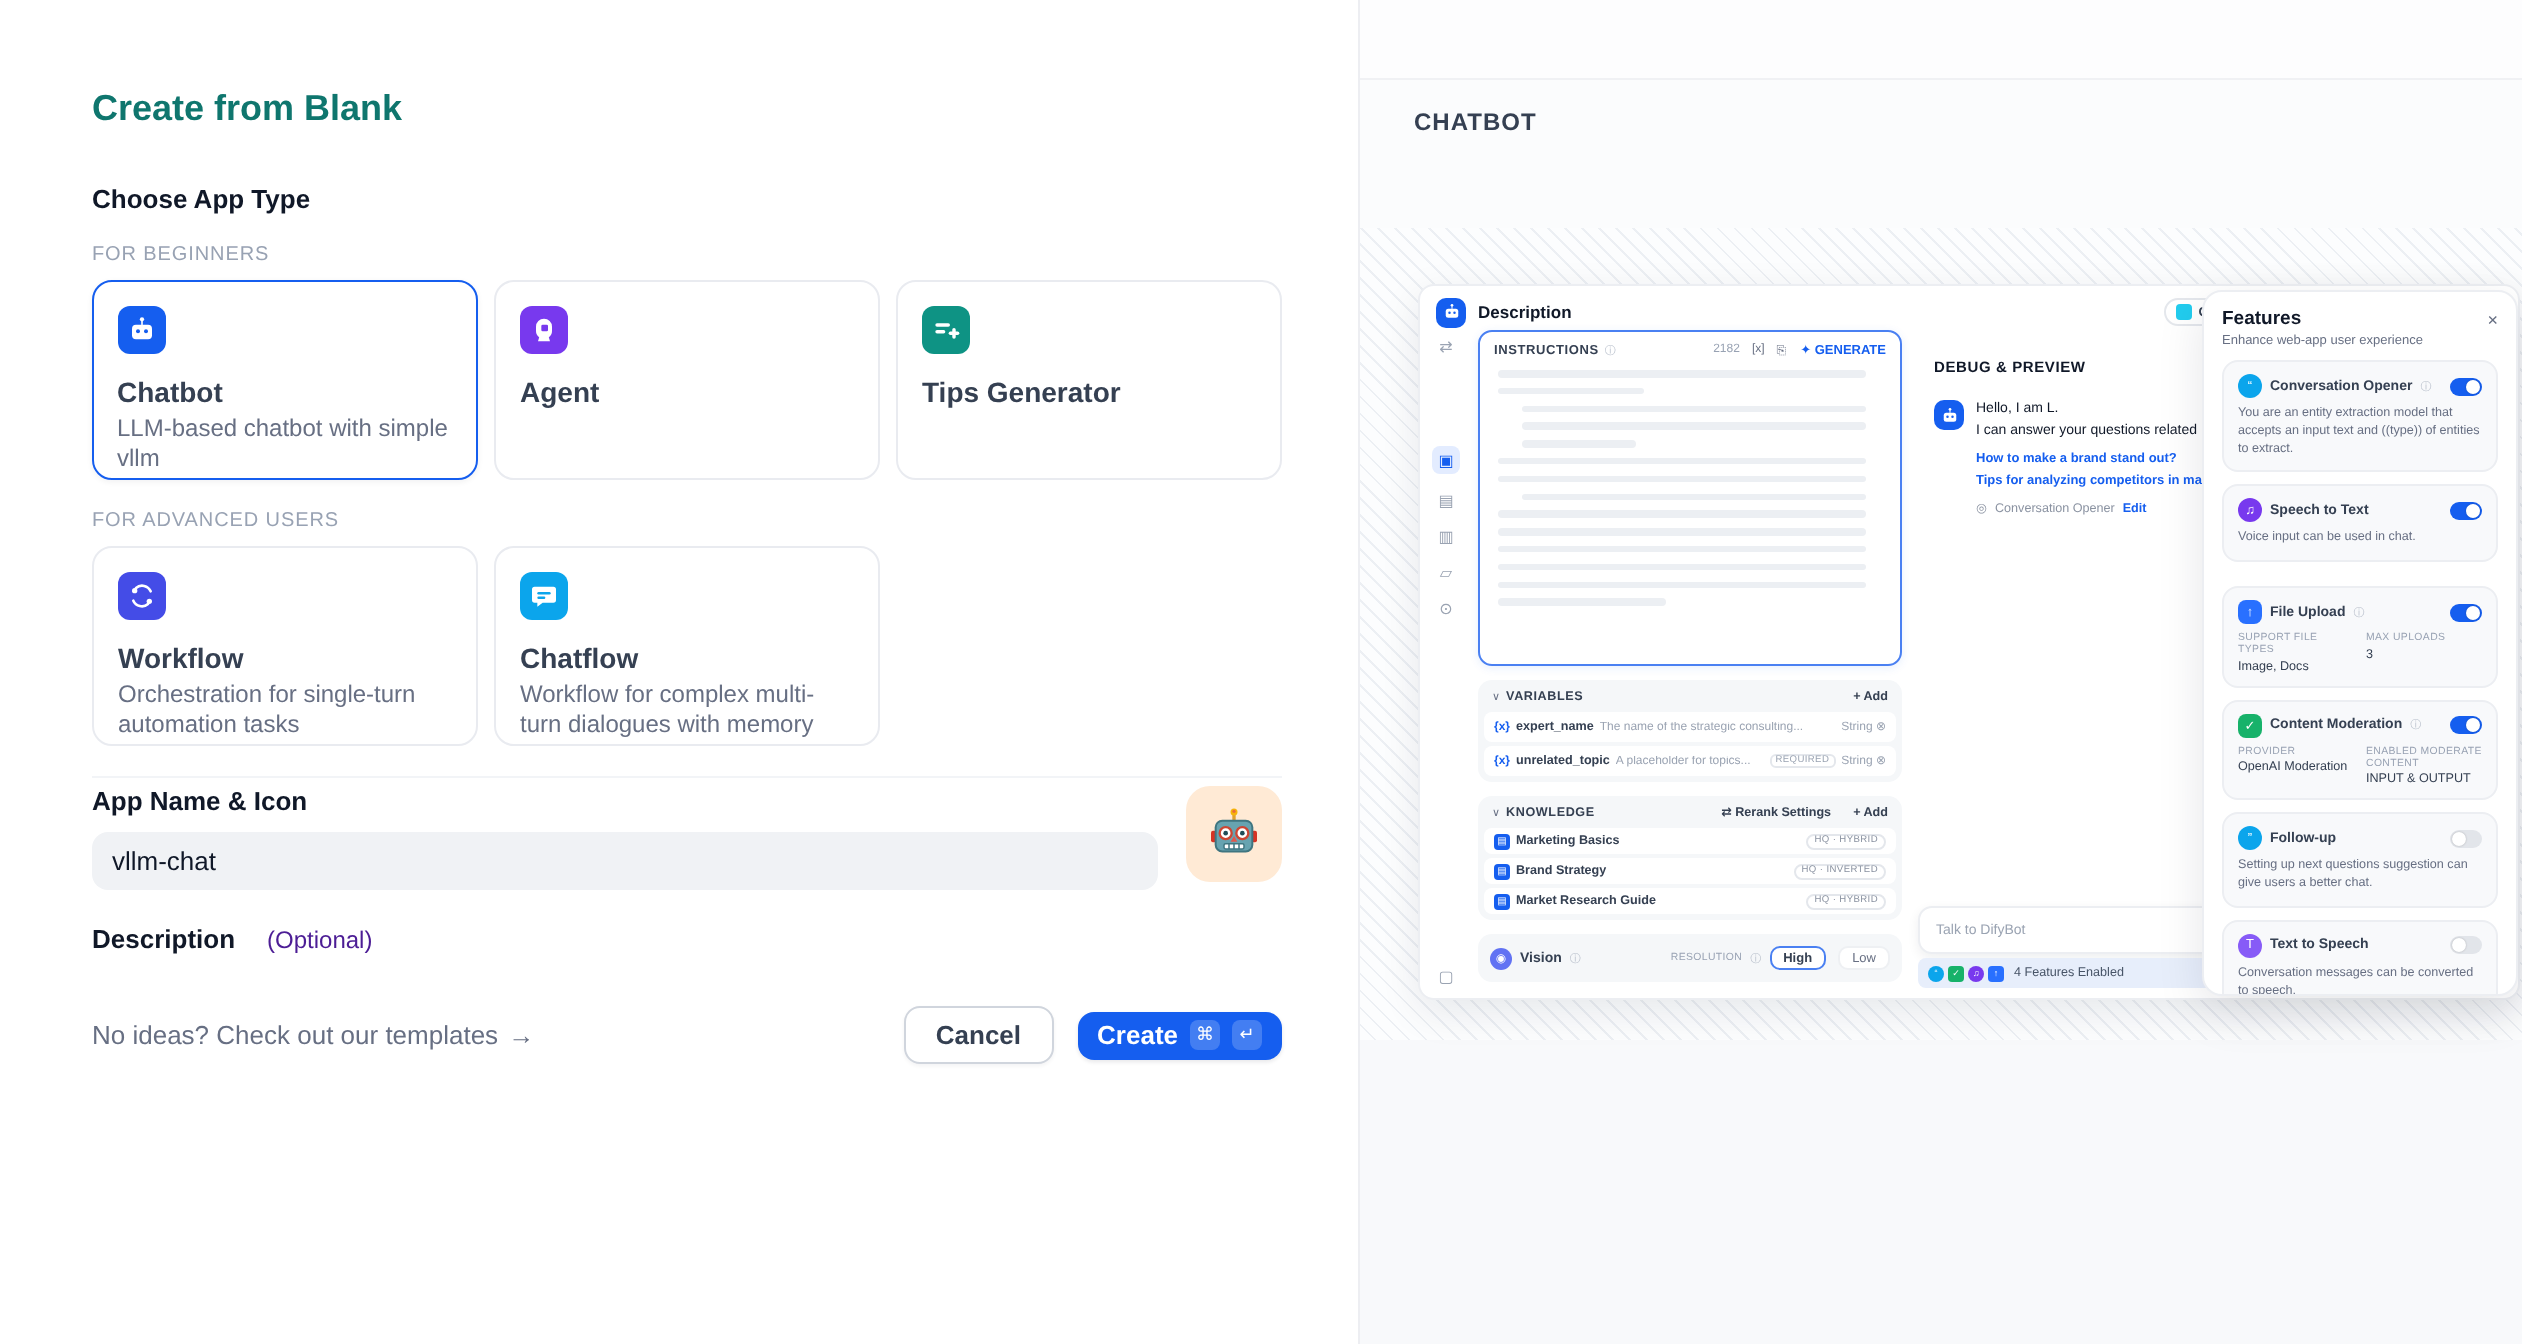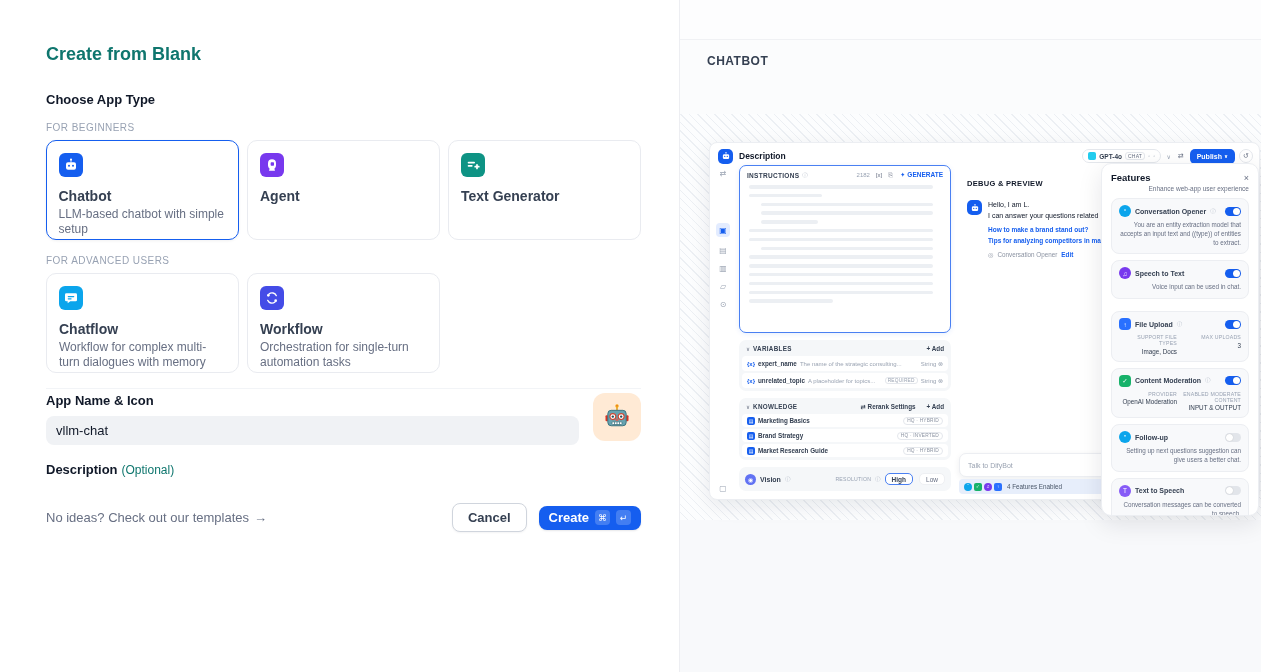--- a/index.html
+++ b/index.html
@@ -19,21 +19,21 @@
   .ic-chatbot { background:var(--chatbot-blue); }
   .ic-agent { background:var(--agent-purple); }
   .ic-textgen { background:var(--textgen-teal); }
   .ic-chatflow { background:var(--chatflow-sky); }
   .ic-workflow { background:var(--workflow-indigo); }
   .card-title { font-size:14px; font-weight:700; color:#354052; margin-top:11px; }
   .card-desc { font-size:12px; color:#676f83; line-height:15px; margin-top:3px; }
   .divider { height:1px; background:#f2f4f7; margin-top:15px; }
   .name-row { position:relative; margin-top:4px; }
   .field-label { font-size:13px; font-weight:700; color:#101828; }
-  .field-label .optional { font-size:12px; font-weight:400; color:#0f766e; margin-left:4px; }
+  .field-label .optional { font-size:12px; font-weight:400; color:#4c1d95; margin-left:16px; }
   .name-input { display:block; margin-top:8px; width:533px; height:29px; background:#f0f2f5; border:none; border-radius:8px; padding:0 10px; font-size:13px; color:#101828; font-family:inherit; outline:none; }
   .icon-btn { position:absolute; right:0; top:0; width:48px; height:48px; border-radius:12px; background:var(--icon-peach); display:flex; align-items:center; justify-content:center; cursor:pointer; }
   .desc-label { margin-top:17px; }
   .desc-textarea { display:block; margin-top:6px; width:100%; height:74px; border:1px solid #e6e9ee; border-radius:8px; padding:8px 10px; font-size:13px; color:#101828; font-family:inherit; resize:none; outline:none; background:#fff; }
   .footer { margin-top:26px; display:flex; align-items:center; }
   .templates-link { font-size:13px; color:#676f83; cursor:pointer; }
   .templates-link .arr { margin-left:5px; }
   .btn-cancel { height:29px; padding:0 15px; border:1px solid #d0d5dd; border-radius:8px; background:#fff; font-size:13px; font-weight:700; color:#354052; cursor:pointer; font-family:inherit; margin-right:12px; box-shadow:0 1px 2px rgba(16,24,40,.05); }
   .btn-create { height:24px; padding:0 10px; border:none; border-radius:8px; background:var(--accent); color:#fff; font-size:13px; font-weight:700; cursor:pointer; font-family:inherit; display:flex; align-items:center; gap:6px; box-shadow:0 1px 2px rgba(16,24,40,.1); }
   .kbd { width:15px; height:15px; border-radius:4px; background:rgba(255,255,255,.2); font-size:9px; display:flex; align-items:center; justify-content:center; font-weight:400; }
@@ -110,21 +110,21 @@
   .opener-note { font-size:6.3px; color:#8a92a1; margin-top:7px; display:flex; gap:4px; align-items:center; }
   .opener-note .edit { color:var(--accent); font-weight:600; }
   .chat-input-wrap { position:absolute; bottom:7px; left:8px; width:160px; }
   .chat-input { background:#fff; border:1px solid #eceef2; border-radius:7px; height:24px; display:flex; align-items:center; padding:0 8px; font-size:7px; color:#9aa3b2; box-shadow:0 2px 6px rgba(16,24,40,.07); }
   .feat-band { margin-top:2px; height:15px; background:#e7eefb; border-radius:4px; display:flex; align-items:center; gap:2px; padding:0 5px; }
   .mini-fi { width:8px; height:8px; border-radius:2px; color:#fff; font-size:4.5px; display:flex; align-items:center; justify-content:center; }
   .mini-fi.round { border-radius:50%; }
   .band-text { font-size:6.3px; color:#475467; margin-left:3px; }
 
   
-  .features-panel { position:absolute; left:421px; top:163px; width:158px; height:353px; background:#fff; border:1px solid #eceef2; border-radius:10px; box-shadow:0 8px 24px rgba(16,24,40,.1); padding:8px 9px; overflow:hidden; z-index:5;text-align:right; }
+  .features-panel { position:absolute; left:421px; top:145px; width:158px; height:353px; background:#fff; border:1px solid #eceef2; border-radius:10px; box-shadow:0 8px 24px rgba(16,24,40,.1); padding:8px 9px; overflow:hidden; z-index:5; }
   .fp-head { display:flex; align-items:center; }
   .fp-title { font-size:9.5px; font-weight:700; color:#101828; }
   .fp-close { font-size:9px; color:#676f83; cursor:pointer; }
   .fp-sub { font-size:6.5px; color:#676f83; margin-top:2px; }
   .fc { background:#f8f9fb; border:1px solid #eceef2; border-radius:8px; padding:6px 7px; margin-top:6px; }
   .fc.gap { margin-top:12px; }
   .fc-head { display:flex; align-items:center; gap:4px; }
   .fi { width:12px; height:12px; border-radius:4px; color:#fff; font-size:6.5px; display:flex; align-items:center; justify-content:center; flex:none; }
   .fi.round { border-radius:50%; }
   .fc-title { font-size:7px; font-weight:700; color:#354052; }
@@ -152,68 +152,68 @@
       <div class="app-ic ic-chatbot">
         <svg viewBox="0 0 24 24">
             <circle cx="12" cy="4" r="1.6" fill="#fff"></circle>
             <rect x="11.4" y="5" width="1.2" height="3.2" fill="#fff"></rect>
             <rect x="4.5" y="8" width="15" height="11" rx="3" fill="#fff"></rect>
             <circle cx="9" cy="13" r="1.5" fill="#155eef"></circle>
             <circle cx="15" cy="13" r="1.5" fill="#155eef"></circle>
           </svg>
       </div>
       <div class="card-title">Chatbot</div>
-      <div class="card-desc">LLM-based chatbot with simple setup</div>
+      <div class="card-desc">LLM-based chatbot with simple vllm</div>
     </div>
     <div class="card">
       <div class="app-ic ic-agent">
         <svg viewBox="0 0 24 24">
             <path d="M12 3.5a6 6 0 0 1 6 6v3.2a6 6 0 0 1-2.4 4.8l.9 3H7.5l.9-3A6 6 0 0 1 6 12.7V9.5a6 6 0 0 1 6-6z" fill="#fff"></path>
             <rect x="10" y="8" width="5" height="5" rx="1" fill="#7839ee"></rect>
           </svg>
       </div>
       <div class="card-title">Agent</div>
     </div>
     <div class="card">
       <div class="app-ic ic-textgen">
         <svg viewBox="0 0 24 24">
             <rect x="4" y="7" width="11" height="2.6" rx="1.3" fill="#fff"></rect>
             <rect x="4" y="12" width="7.5" height="2.6" rx="1.3" fill="#fff"></rect>
             <rect x="16.7" y="10.5" width="2.6" height="8" rx="1.3" fill="#fff"></rect>
             <rect x="14" y="13.2" width="8" height="2.6" rx="1.3" fill="#fff"></rect>
           </svg>
       </div>
-      <div class="card-title">Text Generator</div>
+      <div class="card-title">Tips Generator</div>
     </div>
   </div>
 
   <div class="group-label">FOR ADVANCED USERS</div>
   <div class="cards">
-    <div class="card">
-      <div class="app-ic ic-chatflow">
-        <svg viewBox="0 0 24 24">
-            <path d="M5 5h14a2 2 0 0 1 2 2v8a2 2 0 0 1-2 2h-8l-4 3v-3H5a2 2 0 0 1-2-2V7a2 2 0 0 1 2-2z" fill="#fff"></path>
-            <rect x="7" y="9" width="10" height="1.8" rx=".9" fill="#0ba5ec"></rect>
-            <rect x="7" y="12.4" width="6" height="1.8" rx=".9" fill="#0ba5ec"></rect>
-          </svg>
-      </div>
-      <div class="card-title">Chatflow</div>
-      <div class="card-desc">Workflow for complex multi-turn dialogues with memory</div>
-    </div>
     <div class="card">
       <div class="app-ic ic-workflow">
         <svg viewBox="0 0 24 24" fill="none" stroke="#fff" stroke-width="2" stroke-linecap="round">
             <path d="M18.5 8.5a7 7 0 0 0-11-2.5"></path>
             <path d="M5.5 15.5a7 7 0 0 0 11 2.5"></path>
             <circle cx="6.5" cy="8" r="2" fill="#fff" stroke="none"></circle>
             <circle cx="17.5" cy="16" r="2" fill="#fff" stroke="none"></circle>
           </svg>
       </div>
       <div class="card-title">Workflow</div>
       <div class="card-desc">Orchestration for single-turn automation tasks</div>
+    </div>
+    <div class="card">
+      <div class="app-ic ic-chatflow">
+        <svg viewBox="0 0 24 24">
+            <path d="M5 5h14a2 2 0 0 1 2 2v8a2 2 0 0 1-2 2h-8l-4 3v-3H5a2 2 0 0 1-2-2V7a2 2 0 0 1 2-2z" fill="#fff"></path>
+            <rect x="7" y="9" width="10" height="1.8" rx=".9" fill="#0ba5ec"></rect>
+            <rect x="7" y="12.4" width="6" height="1.8" rx=".9" fill="#0ba5ec"></rect>
+          </svg>
+      </div>
+      <div class="card-title">Chatflow</div>
+      <div class="card-desc">Workflow for complex multi-turn dialogues with memory</div>
     </div>
   </div>
 
   <div class="divider"></div>
 
   <div class="name-row">
     <div class="field-label">App Name &amp; Icon</div>
     <input class="name-input" type="text" value="vllm-chat" style="">
     <div class="icon-btn">
       <svg width="30" height="30" viewBox="0 0 36 36">

